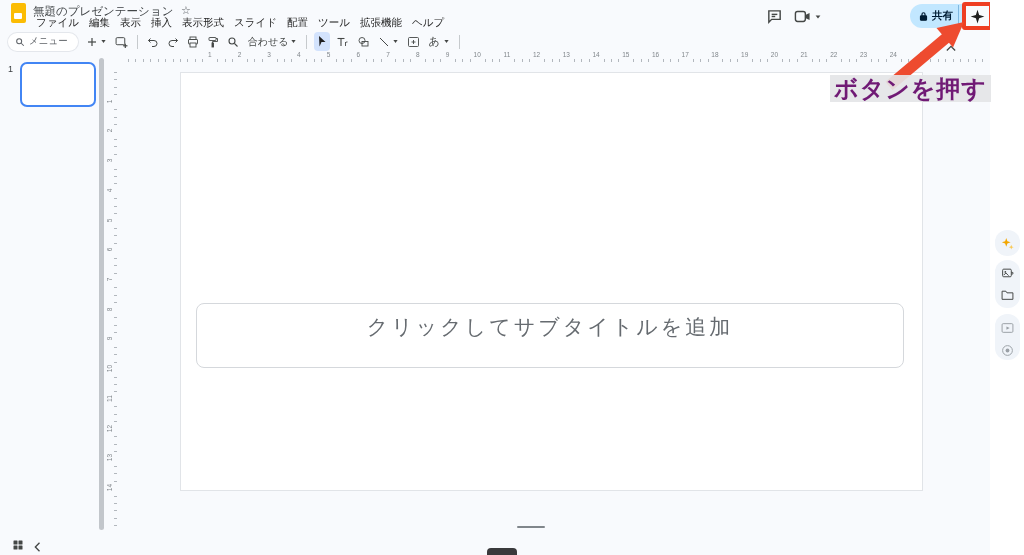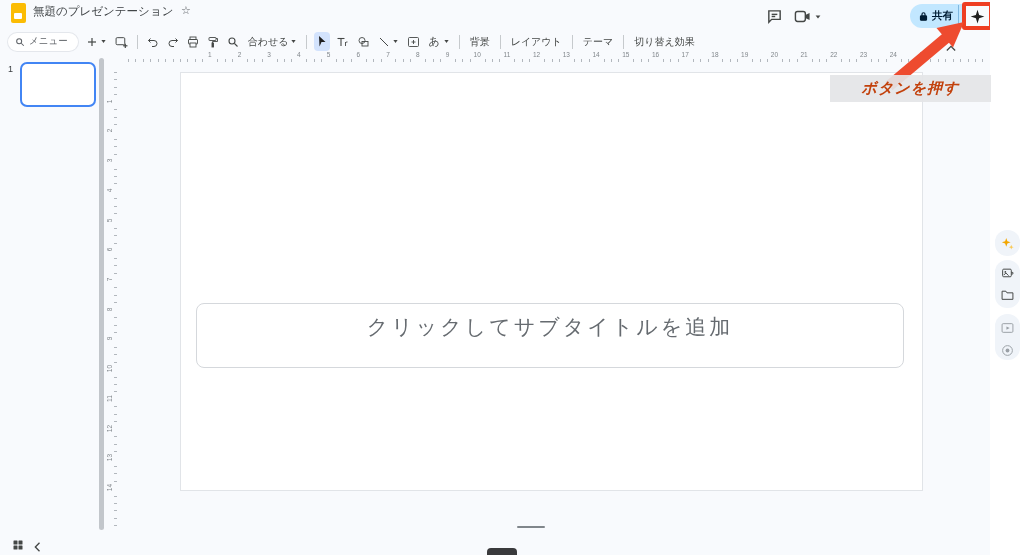--- a/index.html
+++ b/index.html
@@ -65,33 +65,45 @@
   .bl-icon { position:absolute; color:#444746; }
   .fab { position:absolute; left:1002px; top:542px; width:30px; height:30px; border-radius:50%; background:#fff; box-shadow:0 1px 3px rgba(60,64,67,.35); }
   .fab-glyph { position:absolute; left:1016px; top:546px; font-size:7px; color:#5f6368; }
 
   
   .side-panel { position:absolute; left:990px; top:0; width:34px; height:555px; background:#ffffff; }
   .sp-group { position:absolute; left:995px; width:25px; background:#f0f4f9; border-radius:12px; }
   .sp-icon { position:absolute; left:997px; width:20px; height:20px; display:flex; align-items:center; justify-content:center; color:#444746; }
 
   
-  .annot-label { position:absolute; left:830px; top:75px; width:161px; height:27px; background:rgba(228,229,231,.92); color:#c2410c; font-size:15px; font-weight:bold; letter-spacing:1px; display:flex; align-items:center; justify-content:center;font-style:italic; }
+  .annot-label { position:absolute; left:830px; top:75px; width:161px; height:27px; background:rgba(228,229,231,.92); color:#701a75; font-size:24px; font-weight:bold; letter-spacing:1px; display:flex; align-items:center; justify-content:center; }
   .annot-svg { position:absolute; inset:0; pointer-events:none; }
 </style>
 </head>
 <body>
 
 <div id="stage">
 
   <div class="logo">
       <div class="inner"></div>
     </div>
   <div class="doc-title">無題のプレゼンテーション</div>
   <div class="star" style="left: 181px;">☆</div>
+  <div class="menubar">
+      <span class="menu-item">ファイル</span>
+      <span class="menu-item">編集</span>
+      <span class="menu-item">表示</span>
+      <span class="menu-item">挿入</span>
+      <span class="menu-item">表示形式</span>
+      <span class="menu-item">スライド</span>
+      <span class="menu-item">配置</span>
+      <span class="menu-item">ツール</span>
+      <span class="menu-item">拡張機能</span>
+      <span class="menu-item">ヘルプ</span>
+    </div>
 
   <div class="hdr-icon" style="left:766px; top:8px;">
     <svg width="17" height="17" viewBox="0 0 24 24" fill="none" stroke="currentColor" stroke-width="2">
         <path d="M4 4h16v12H8l-4 4z"></path>
         <line x1="8" y1="9" x2="16" y2="9"></line>
         <line x1="8" y1="12" x2="13" y2="12"></line>
       </svg>
   </div>
   <div class="hdr-icon" style="left:794px; top:9px;">
     <svg width="17" height="15" viewBox="0 0 24 20" fill="none" stroke="currentColor" stroke-width="2">
@@ -222,29 +234,20 @@
           <line x1="9" y1="12" x2="17" y2="12"></line>
         </svg>
     </span>
     <span class="tool">
       <span style="font-size:11px; color:#444746;">あ</span>
       <svg width="7" height="7" viewBox="0 0 10 10" style="margin-left:3px;">
           <path d="M2 3l3 4 3-4z" fill="#444746"></path>
         </svg>
     </span>
     <span class="tb-div"></span>
-    <span style="display:flex; align-items:center;">
-        <span class="tool-text">背景</span>
-        <span class="tb-div"></span>
-        <span class="tool-text">レイアウト</span>
-        <span class="tb-div"></span>
-        <span class="tool-text">テーマ</span>
-        <span class="tb-div"></span>
-        <span class="tool-text">切り替え効果</span>
-      </span>
   </div>
 
   <div class="collapse-btn">
     <svg width="10" height="8" viewBox="0 0 12 8">
         <path d="M1 7l5-5 5 5" fill="none" stroke="#444746" stroke-width="1.6"></path>
       </svg>
   </div>
 
   <div class="h-ruler">
       <span class="rnum" style="left: 98.72px;">1</span>

